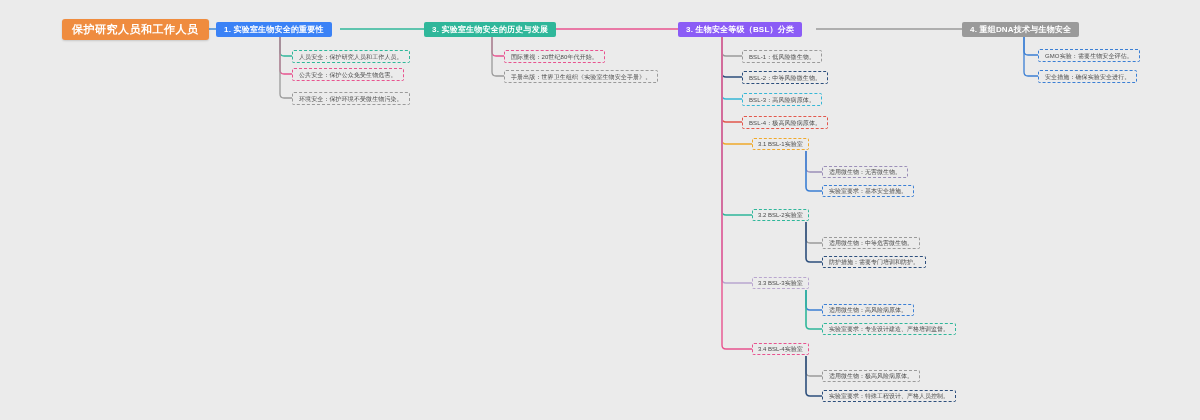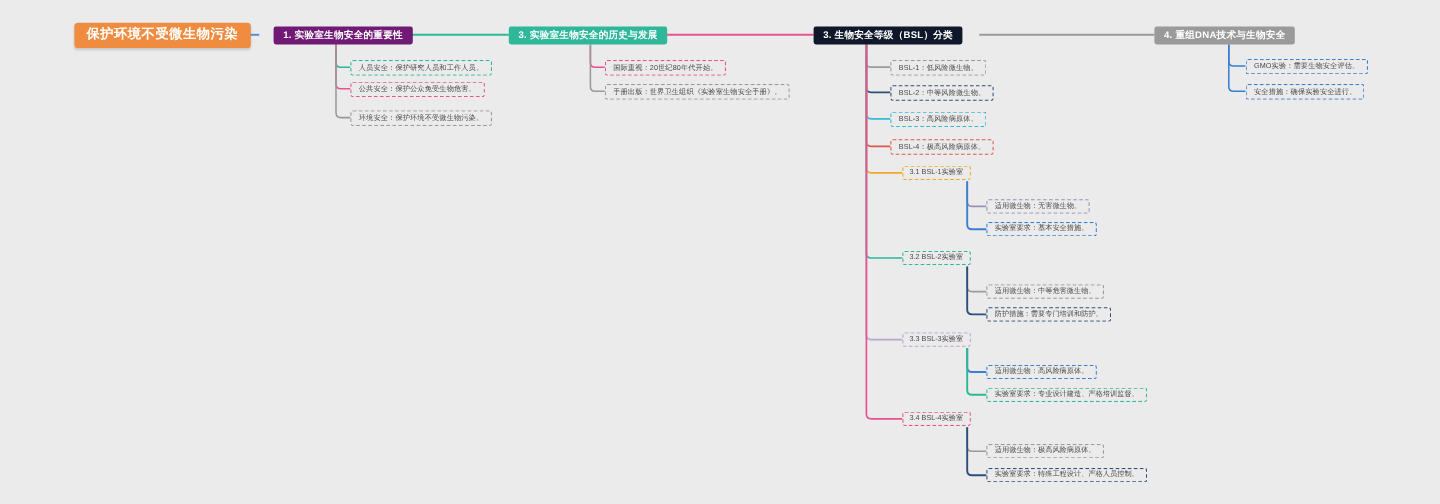--- a/index.html
+++ b/index.html
@@ -114,32 +114,32 @@
     <path d="M806,290 L806,306 Q806,310 810,310 L822,310" stroke="#3b7fd4" stroke-width="1.6" fill="none"></path>
     <path d="M806,290 L806,325 Q806,329 810,329 L822,329" stroke="#2fb79a" stroke-width="1.6" fill="none"></path>
 
     <path d="M806,356 L806,372 Q806,376 810,376 L822,376" stroke="#9a9a9a" stroke-width="1.3" fill="none"></path>
     <path d="M806,356 L806,392 Q806,396 810,396 L822,396" stroke="#2d4f7c" stroke-width="1.6" fill="none"></path>
 
     <path d="M1024,37 L1024,51 Q1024,55 1028,55 L1038,55" stroke="#3b7fd4" stroke-width="1.3" fill="none"></path>
     <path d="M1024,37 L1024,72 Q1024,76 1028,76 L1038,76" stroke="#3b7fd4" stroke-width="1.3" fill="none"></path>
   </svg>
 
-  <div class="node node-root" style="left:62px; top:19px;">保护环境不受微生物污染</div>
+  <div class="node node-root" style="left:62px; top:19px;">保护研究人员和工作人员</div>
 
-  <div class="node node-main" style="left:228px; top:22px; background:#701a75;text-align:center;">1. 实验室生物安全的重要性</div>
+  <div class="node node-main" style="left:216px; top:22px; background:#3b82f6;text-align:center;">1. 实验室生物安全的重要性</div>
   <div class="node node-sub" style="left:292px; top:50px; border-color:#2fb79a;">人员安全：保护研究人员和工作人员。</div>
   <div class="node node-sub" style="left:292px; top:68px; border-color:#e8538f;">公共安全：保护公众免受生物危害。</div>
   <div class="node node-sub" style="left:292px; top:92px; border-color:#9a9a9a;">环境安全：保护环境不受微生物污染。</div>
 
   <div class="node node-main" style="left:424px; top:22px; background:#2fb79a;">3. 实验室生物安全的历史与发展</div>
   <div class="node node-sub" style="left:504px; top:50px; border-color:#e8538f;">国际重视：20世纪80年代开始。</div>
   <div class="node node-sub" style="left:504px; top:70px; border-color:#9a9a9a;">手册出版：世界卫生组织《实验室生物安全手册》。</div>
 
-  <div class="node node-main" style="left:678px; top:22px; background:#0f172a;">3. 生物安全等级（BSL）分类</div>
+  <div class="node node-main" style="left:678px; top:22px; background:#8b5cf6;">3. 生物安全等级（BSL）分类</div>
   <div class="node node-sub" style="left:742px; top:50px; border-color:#9a9a9a;">BSL-1：低风险微生物。</div>
   <div class="node node-sub" style="left:742px; top:71px; border-color:#2d4f7c;">BSL-2：中等风险微生物。</div>
   <div class="node node-sub" style="left:742px; top:93px; border-color:#36b7d6;">BSL-3：高风险病原体。</div>
   <div class="node node-sub" style="left:742px; top:116px; border-color:#e2574c;">BSL-4：极高风险病原体。</div>
 
   <div class="node node-lab" style="left:752px; top:138px; border-color:#f0a92b;">3.1 BSL-1实验室</div>
   <div class="node node-leaf" style="left:822px; top:166px; border-color:#9b8fb8;">适用微生物：无害微生物。</div>
   <div class="node node-leaf" style="left:822px; top:185px; border-color:#3b7fd4;">实验室要求：基本安全措施。</div>
 
   <div class="node node-lab" style="left:752px; top:209px; border-color:#2fb79a;">3.2 BSL-2实验室</div>

